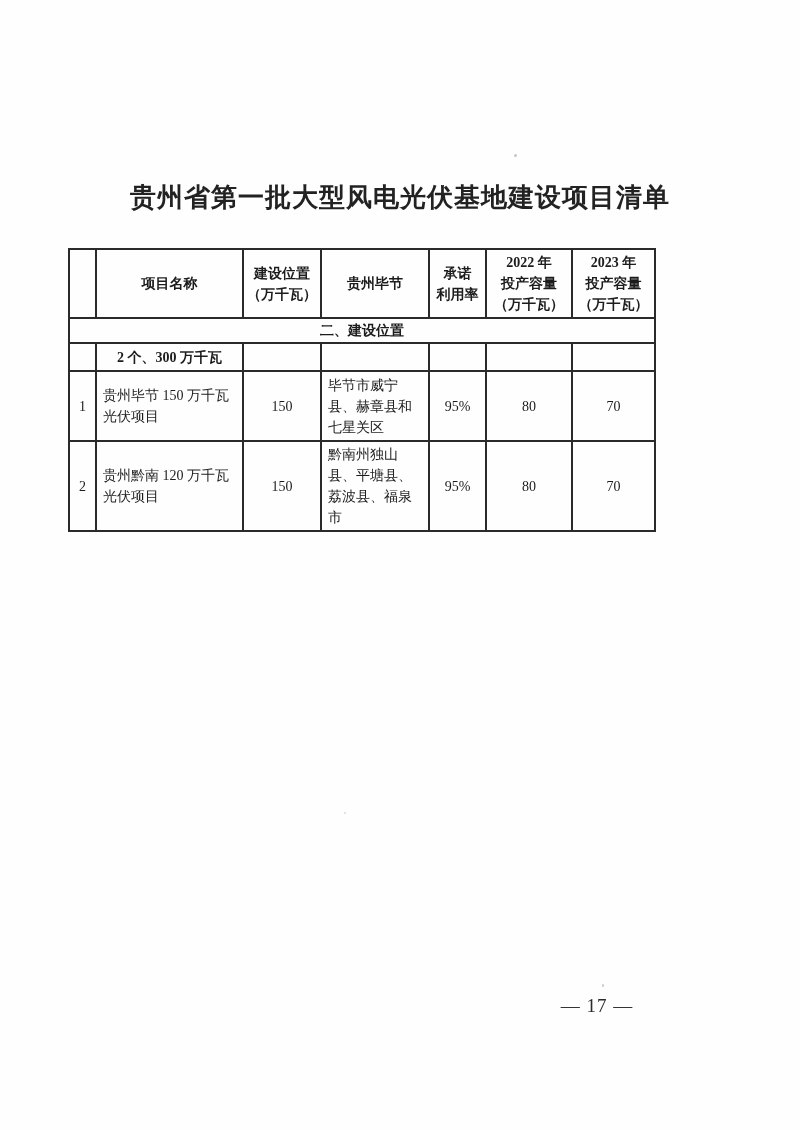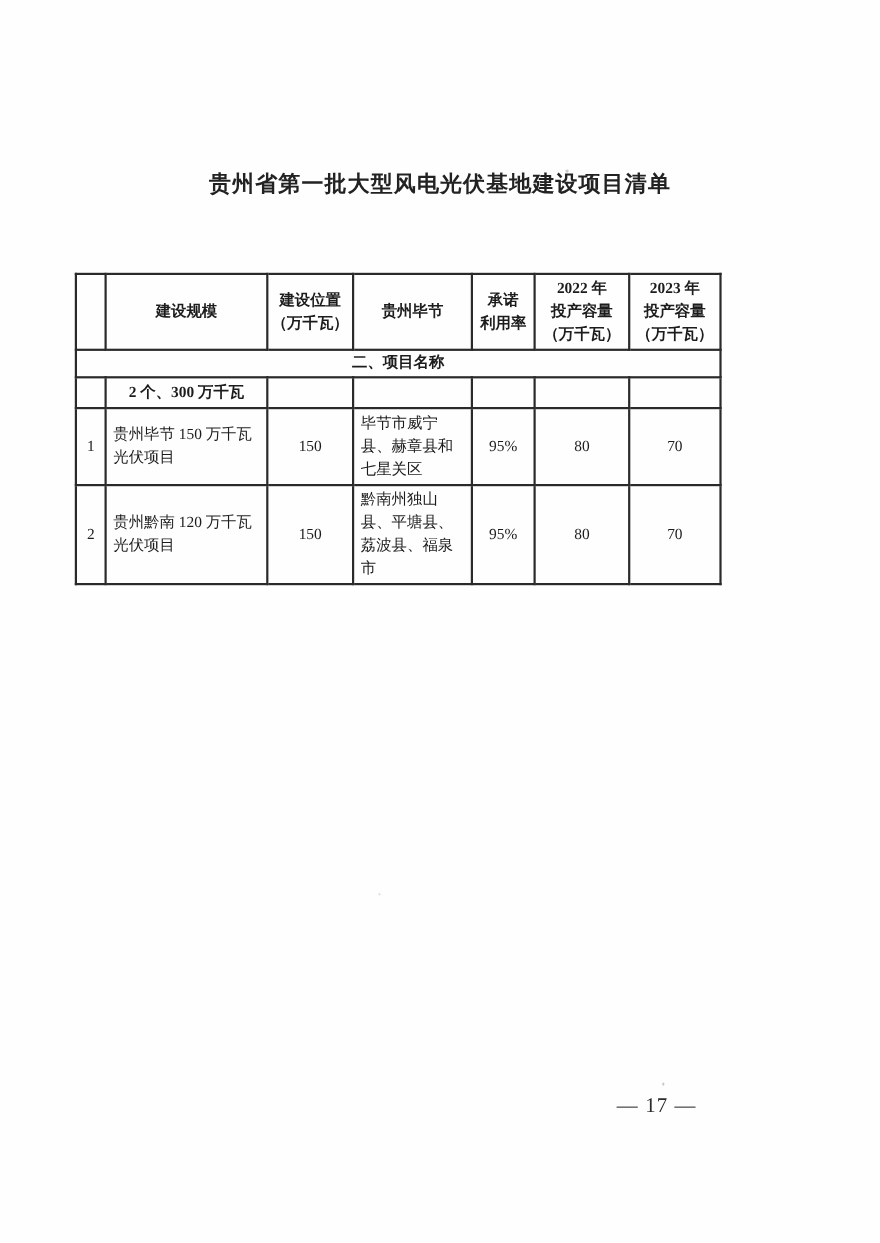--- a/index.html
+++ b/index.html
@@ -12,26 +12,26 @@
     width: 800px;
     height: 1130px;
     margin: 0 auto;
     background: #fefefe;
     overflow: hidden;
     font-family: "Liberation Serif", "DejaVu Serif", serif;
     color: #1c1c1c;
   }
   .title {
     position: absolute;
-    top: 154px;
+    top: 180px;
     left: 0;
     width: 100%;
     margin: 0;
     text-align: center;
-    font-size: 20px;
+    font-size: 26px;
     font-weight: bold;
     letter-spacing: 1px;
     color: #222;
   }
   table.doc-table {
     position: absolute;
     top: 248px;
     left: 68px;
     width: 586px;
     border-collapse: collapse;
@@ -111,36 +111,36 @@
       <col style="width:147px">
       <col style="width:78px">
       <col style="width:108px">
       <col style="width:57px">
       <col style="width:86px">
       <col style="width:83px">
     </colgroup>
     <tbody>
       <tr class="header-row">
         <td></td>
-        <td>建设规模</td>
+        <td>项目名称</td>
         <td>建设位置
 （万千瓦）</td>
         <td>贵州毕节</td>
         <td>承诺
 利用率</td>
         <td>2022 年
 投产容量
 （万千瓦）</td>
         <td>2023 年
 投产容量
 （万千瓦）</td>
       </tr>
 
       <tr class="section-row">
-        <td colspan="7">二、项目名称</td>
+        <td colspan="7">二、建设位置</td>
       </tr>
 
       <tr class="subtotal-row">
         <td></td>
         <td class="subtotal-label">2 个、300 万千瓦</td>
         <td></td>
         <td></td>
         <td></td>
         <td></td>
         <td></td>

